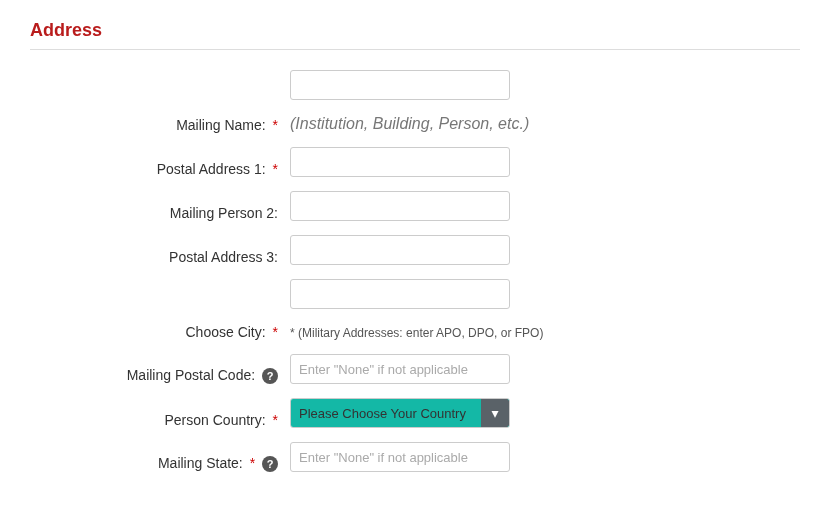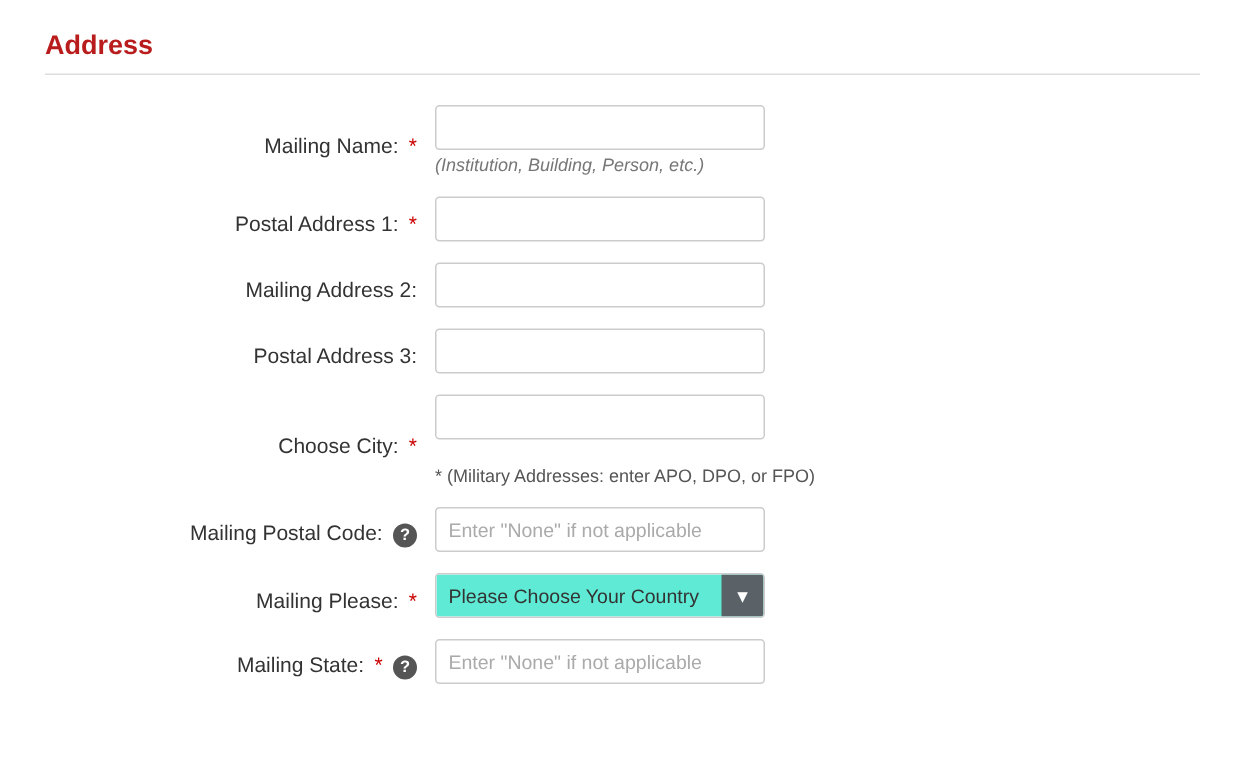--- a/index.html
+++ b/index.html
@@ -26,21 +26,21 @@
       border-bottom: 1px solid #dddddd;
       padding-bottom: 8px;
     }
 
     .form-container {
       width: 100%;
     }
 
     .form-row {
       display: flex;
-      align-items: center;
+      align-items: flex-end;
       margin-bottom: 14px;
     }
 
     .form-label-cell {
       width: 260px;
       text-align: right;
       padding-right: 12px;
       padding-top: 6px;
       flex-shrink: 0;
       color: #333333;
@@ -80,24 +80,24 @@
       border: 1px solid #cccccc;
       border-radius: 3px;
       padding: 4px 8px;
       font-size: 13px;
       color: #555555;
       background-color: #ffffff;
       outline: none;
     }
 
     .form-hint {
-      font-size: 12px;
+      font-size: 16px;
       color: #777777;
       font-style: italic;
-      margin-top: 3px;
+      margin-top: 15px;
     }
 
     .form-hint-noitalic {
       font-size: 12px;
       color: #555555;
       margin-top: 17px;
     }
 
     .country-select-wrapper {
       display: flex;
@@ -111,21 +111,21 @@
       position: relative;
     }
 
     .country-select {
       width: 100%;
       height: 100%;
       border: none;
       padding: 4px 8px;
       font-size: 13px;
       color: #333333;
-      background-color: #5eead4;
+      background-color: #14b8a6;
       appearance: none;
       -webkit-appearance: none;
       outline: none;
       cursor: pointer;
     }
 
     .select-arrow {
       position: absolute;
       right: 0;
       top: 0;
@@ -188,21 +188,21 @@
       <span>Postal Address 1:</span>
       <span class="required-star">*</span>
     </div>
     <div class="form-input-cell">
       <input type="text" class="form-input" style="">
     </div>
   </div>
 
   <div class="form-row">
     <div class="form-label-cell">
-      <span>Mailing Address 2:</span>
+      <span>Mailing Person 2:</span>
     </div>
     <div class="form-input-cell">
       <input type="text" class="form-input" style="">
     </div>
   </div>
 
   <div class="form-row">
     <div class="form-label-cell">
       <span>Postal Address 3:</span>
     </div>
@@ -227,21 +227,21 @@
       <span>Mailing Postal Code:</span>
       <span class="help-icon">?</span>
     </div>
     <div class="form-input-cell">
       <input type="text" class="postal-input" placeholder="Enter &quot;None&quot; if not applicable" style="">
     </div>
   </div>
 
   <div class="form-row">
     <div class="form-label-cell">
-      <span>Mailing Please:</span>
+      <span>Person Country:</span>
       <span class="required-star">*</span>
     </div>
     <div class="form-input-cell">
       <div class="country-select-wrapper">
         <select class="country-select">
           <option value="">Please Choose Your Country</option>
           <option value="US">United States</option>
           <option value="CA">Canada</option>
           <option value="GB">United Kingdom</option>
           <option value="AU">Australia</option>

